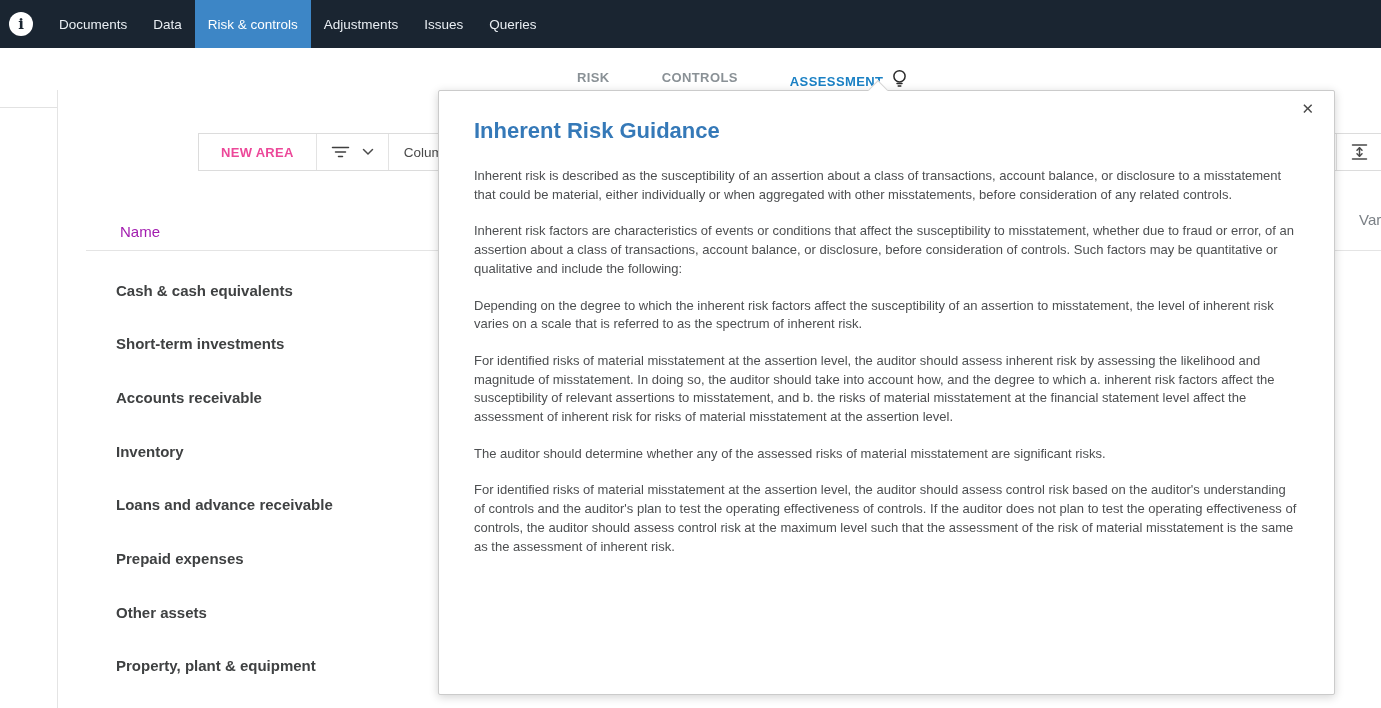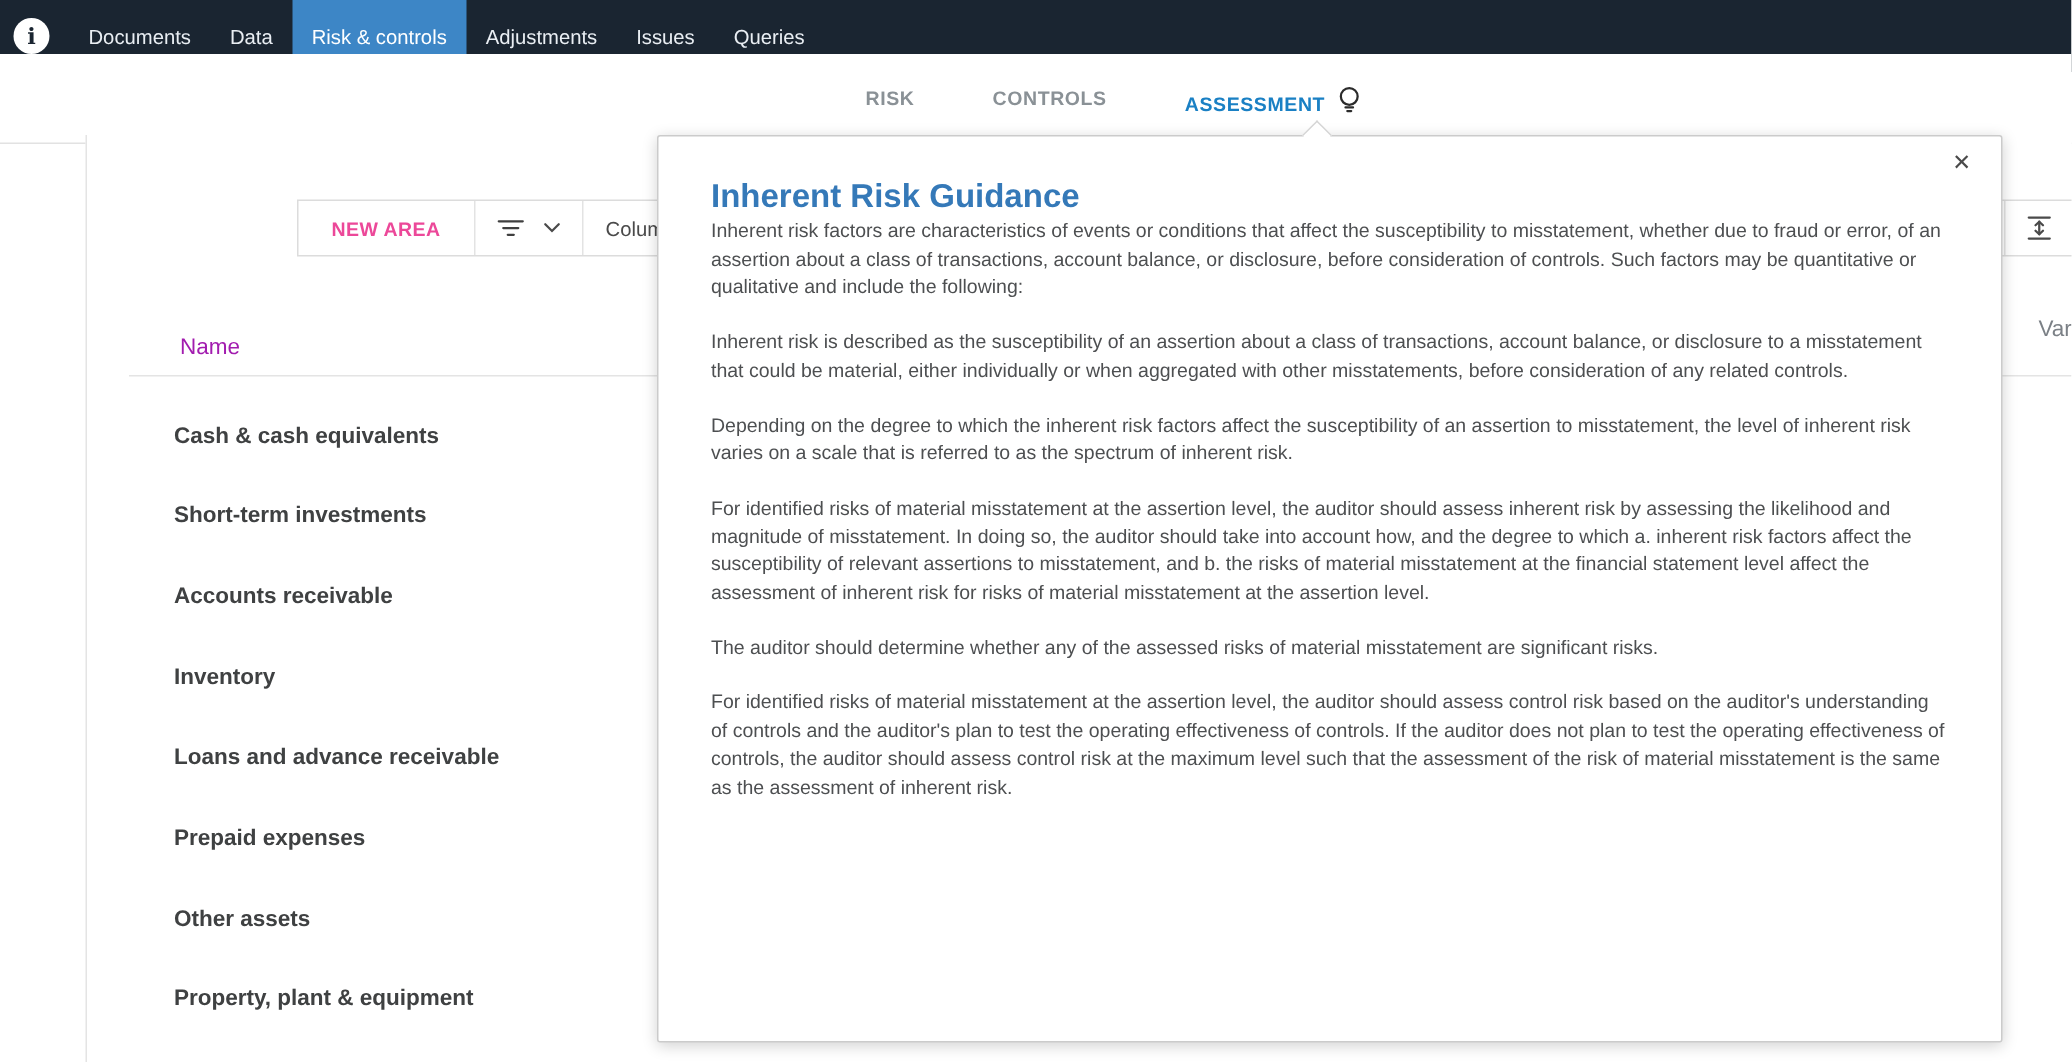--- a/index.html
+++ b/index.html
@@ -22,21 +22,21 @@
     display: flex; align-items: center; justify-content: center;
     font-family: "DejaVu Serif", serif; font-weight: 700; font-size: 15px;
   }
   .nav-item {
     padding: 15px 13px; display: flex; align-items: center; cursor: pointer;
     white-space: nowrap;
   }
   .nav-item.active { background: #3d86c6; color: #ffffff; }
   
   .subnav {
-    position: absolute; left: 0; top: 36px; width: 1381px; height: 60px;
+    position: absolute; left: 0; top: 48px; width: 1381px; height: 60px;
     background: #ffffff; border-bottom: 1px solid #e2e2e2;
   }
   .subnav-tabs {
     position: absolute; left: 577px; top: 0; height: 100%;
     display: flex; align-items: center; gap: 52px;
   }
   .subtab {
     font-weight: 700; font-size: 13px; letter-spacing: 0.4px;
     color: #8a9196; cursor: pointer; white-space: nowrap;
   }
@@ -89,21 +89,21 @@
     position: absolute; top: -8px; left: 432px; width: 14px; height: 14px;
     background: #ffffff; border-left: 1px solid #d5d5d5;
     border-top: 1px solid #d5d5d5; transform: rotate(45deg);
   }
   .modal-close {
     position: absolute; top: 10px; right: 20px; font-size: 15px;
     color: #4a4a4a; cursor: pointer; line-height: 1;
   }
   .modal-body { padding: 27px 37px 0 35px; }
   .modal-title {
-    color: #3579b8; font-size: 22px; font-weight: 700; margin-bottom: 1px;
+    color: #3579b8; font-size: 22px; font-weight: 700; margin-bottom: 23px;
   }
   .modal-body p, .modal-body ul {
     font-size: 13px; line-height: 18.7px; color: #4d4f51;
     margin: 0 0 18px 0;
   }
   .modal-body ul { padding-left: 17px; }
   .modal-body li { margin: 0; }
   svg { display: block; }
 </style>
 </head>
@@ -207,20 +207,20 @@
   <div class="trow" style="top:460px">Prepaid expenses</div>
   <div class="trow" style="top:514px">Other assets</div>
   <div class="trow" style="top:567px">Property, plant &amp; equipment</div>
 </main>
 
 <section class="modal">
   <div class="modal-arrow"></div>
   <div class="modal-close">✕</div>
   <div class="modal-body">
     <h1 class="modal-title">Inherent Risk Guidance</h1>
+    <p>Inherent risk is described as the susceptibility of an assertion about a class of transactions, account balance, or disclosure to a misstatement that could be material, either individually or when aggregated with other misstatements, before consideration of any related controls.</p>
     <p>Inherent risk factors are characteristics of events or conditions that affect the susceptibility to misstatement, whether due to fraud or error, of an assertion about a class of transactions, account balance, or disclosure, before consideration of controls. Such factors may be quantitative or qualitative and include the following:</p>
-    <p>Inherent risk is described as the susceptibility of an assertion about a class of transactions, account balance, or disclosure to a misstatement that could be material, either individually or when aggregated with other misstatements, before consideration of any related controls.</p>
     <p>Depending on the degree to which the inherent risk factors affect the susceptibility of an assertion to misstatement, the level of inherent risk varies on a scale that is referred to as the spectrum of inherent risk.</p>
     <p>For identified risks of material misstatement at the assertion level, the auditor should assess inherent risk by assessing the likelihood and magnitude of misstatement. In doing so, the auditor should take into account how, and the degree to which a. inherent risk factors affect the susceptibility of relevant assertions to misstatement, and b. the risks of material misstatement at the financial statement level affect the assessment of inherent risk for risks of material misstatement at the assertion level.</p>
     <p>The auditor should determine whether any of the assessed risks of material misstatement are significant risks.</p>
     <p>For identified risks of material misstatement at the assertion level, the auditor should assess control risk based on the auditor's understanding of controls and the auditor's plan to test the operating effectiveness of controls. If the auditor does not plan to test the operating effectiveness of controls, the auditor should assess control risk at the maximum level such that the assessment of the risk of material misstatement is the same as the assessment of inherent risk.</p>
   </div>
 </section>
 
 </body></html>

